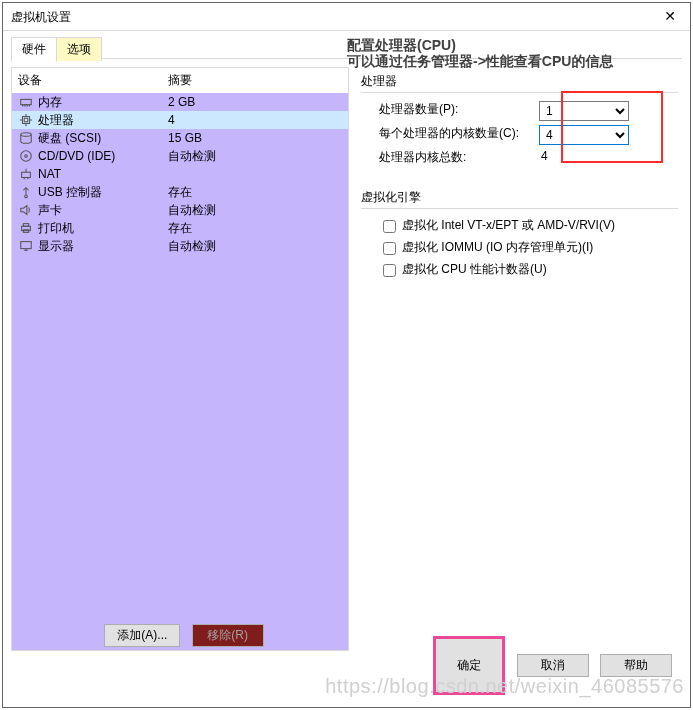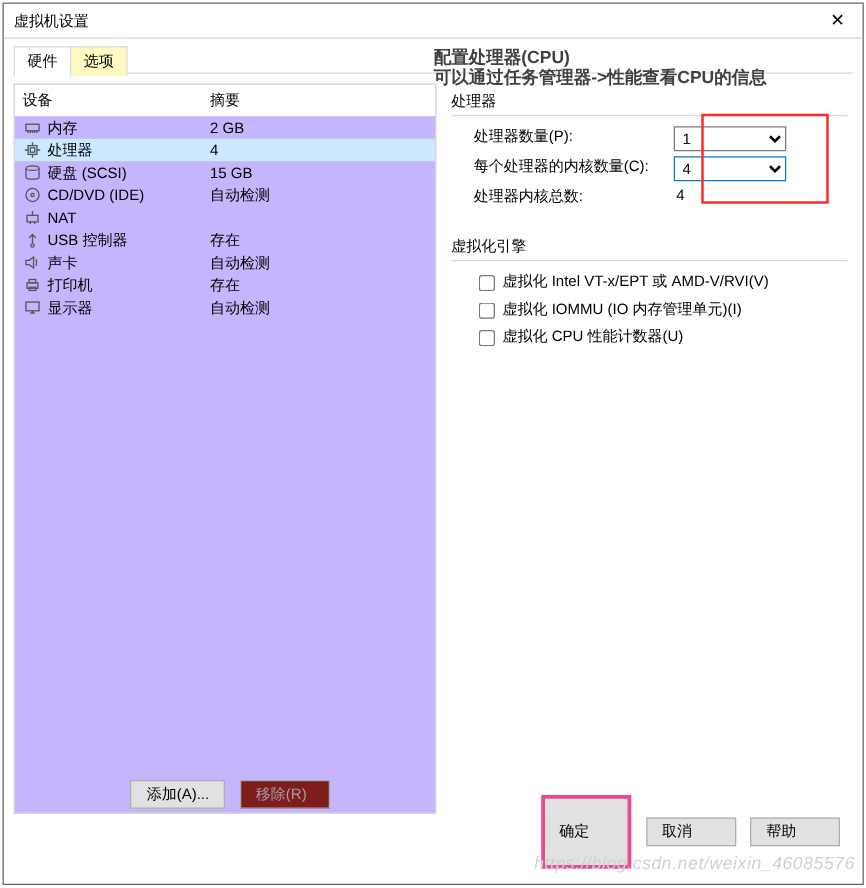--- a/index.html
+++ b/index.html
@@ -21,38 +21,38 @@
   .devlist-head .col2 { flex:1; }
   .devlist { }
   .devrow { display:flex; align-items:center; padding:1px 0 1px 6px; height:18px;}
   .devrow.selected { background:#cce8ff; }
   .devrow .icon { width:16px; height:16px; margin-right:4px; display:flex; align-items:center; justify-content:center; color:#555;}
   .devrow .icon svg { width:14px; height:14px; stroke:#555; fill:none; stroke-width:1.2;}
   .devrow .name { width:130px; }
   .devrow .summary { flex:1; }
 
   .left-buttons { position:absolute; bottom:60px; left:12px; width:338px; text-align:center;}
-  .winbtn { display:inline-block; min-width:72px; padding:2px 12px; border:1px solid #adadad; background:#e1e1e1; margin:0 4px; font-size:12px; text-align:left;}
+  .winbtn { display:inline-block; min-width:72px; padding:2px 12px; border:1px solid #adadad; background:#e1e1e1; margin:0 4px; font-size:12px; text-align:center;}
   .winbtn.disabled { color:#a0a0a0; background:#7f1d1d;}
   .winbtn.default { border:3px solid #ec4899; padding:18px 11px;}
 
   .right-panel { flex:1; position:relative; padding:2px 4px;}
   .annot { position:absolute; top:-30px; left:-10px; color:#404040; font-size:14px; font-weight:700; line-height:16px; text-shadow:0 0 1px #fff,0 0 1px #fff;}
   .group { margin-top:4px; }
   .group-title { font-size:12px; padding-bottom:2px;}
   .group-body { border-top:1px solid #d9d9d9; padding:8px 6px 6px 18px;}
   .redbox { position:absolute; border:2px solid #ff2a2a; top:24px; left:204px; width:102px; height:72px; pointer-events:none;}
   .row { display:flex; align-items:flex-start; height:24px;}
   .row label { width:160px;}
   select.combo { width:90px; height:20px; border:1px solid #7a7a7a; font-size:12px; padding:0 2px; background:#fff;}
   .static { padding-left:2px;}
   .chk { display:flex; align-items:flex-start; height:22px;}
   .chk input { margin-right:6px;}
   .bottom-buttons { position:absolute; right:14px; bottom:12px;}
-  .watermark { position:absolute; right:6px; bottom:9px; color:#d0d0d0; font-size:14px; letter-spacing:0.5px; pointer-events:none;font-style:italic;}
+  .watermark { position:absolute; right:6px; bottom:9px; color:#d0d0d0; font-size:20px; letter-spacing:0.5px; pointer-events:none;}
 </style>
 </head>
 <body>
 
 <div class="outer">
   <div class="titlebar">
     <span class="title">虚拟机设置</span>
     <span class="close">✕</span>
   </div>
 

